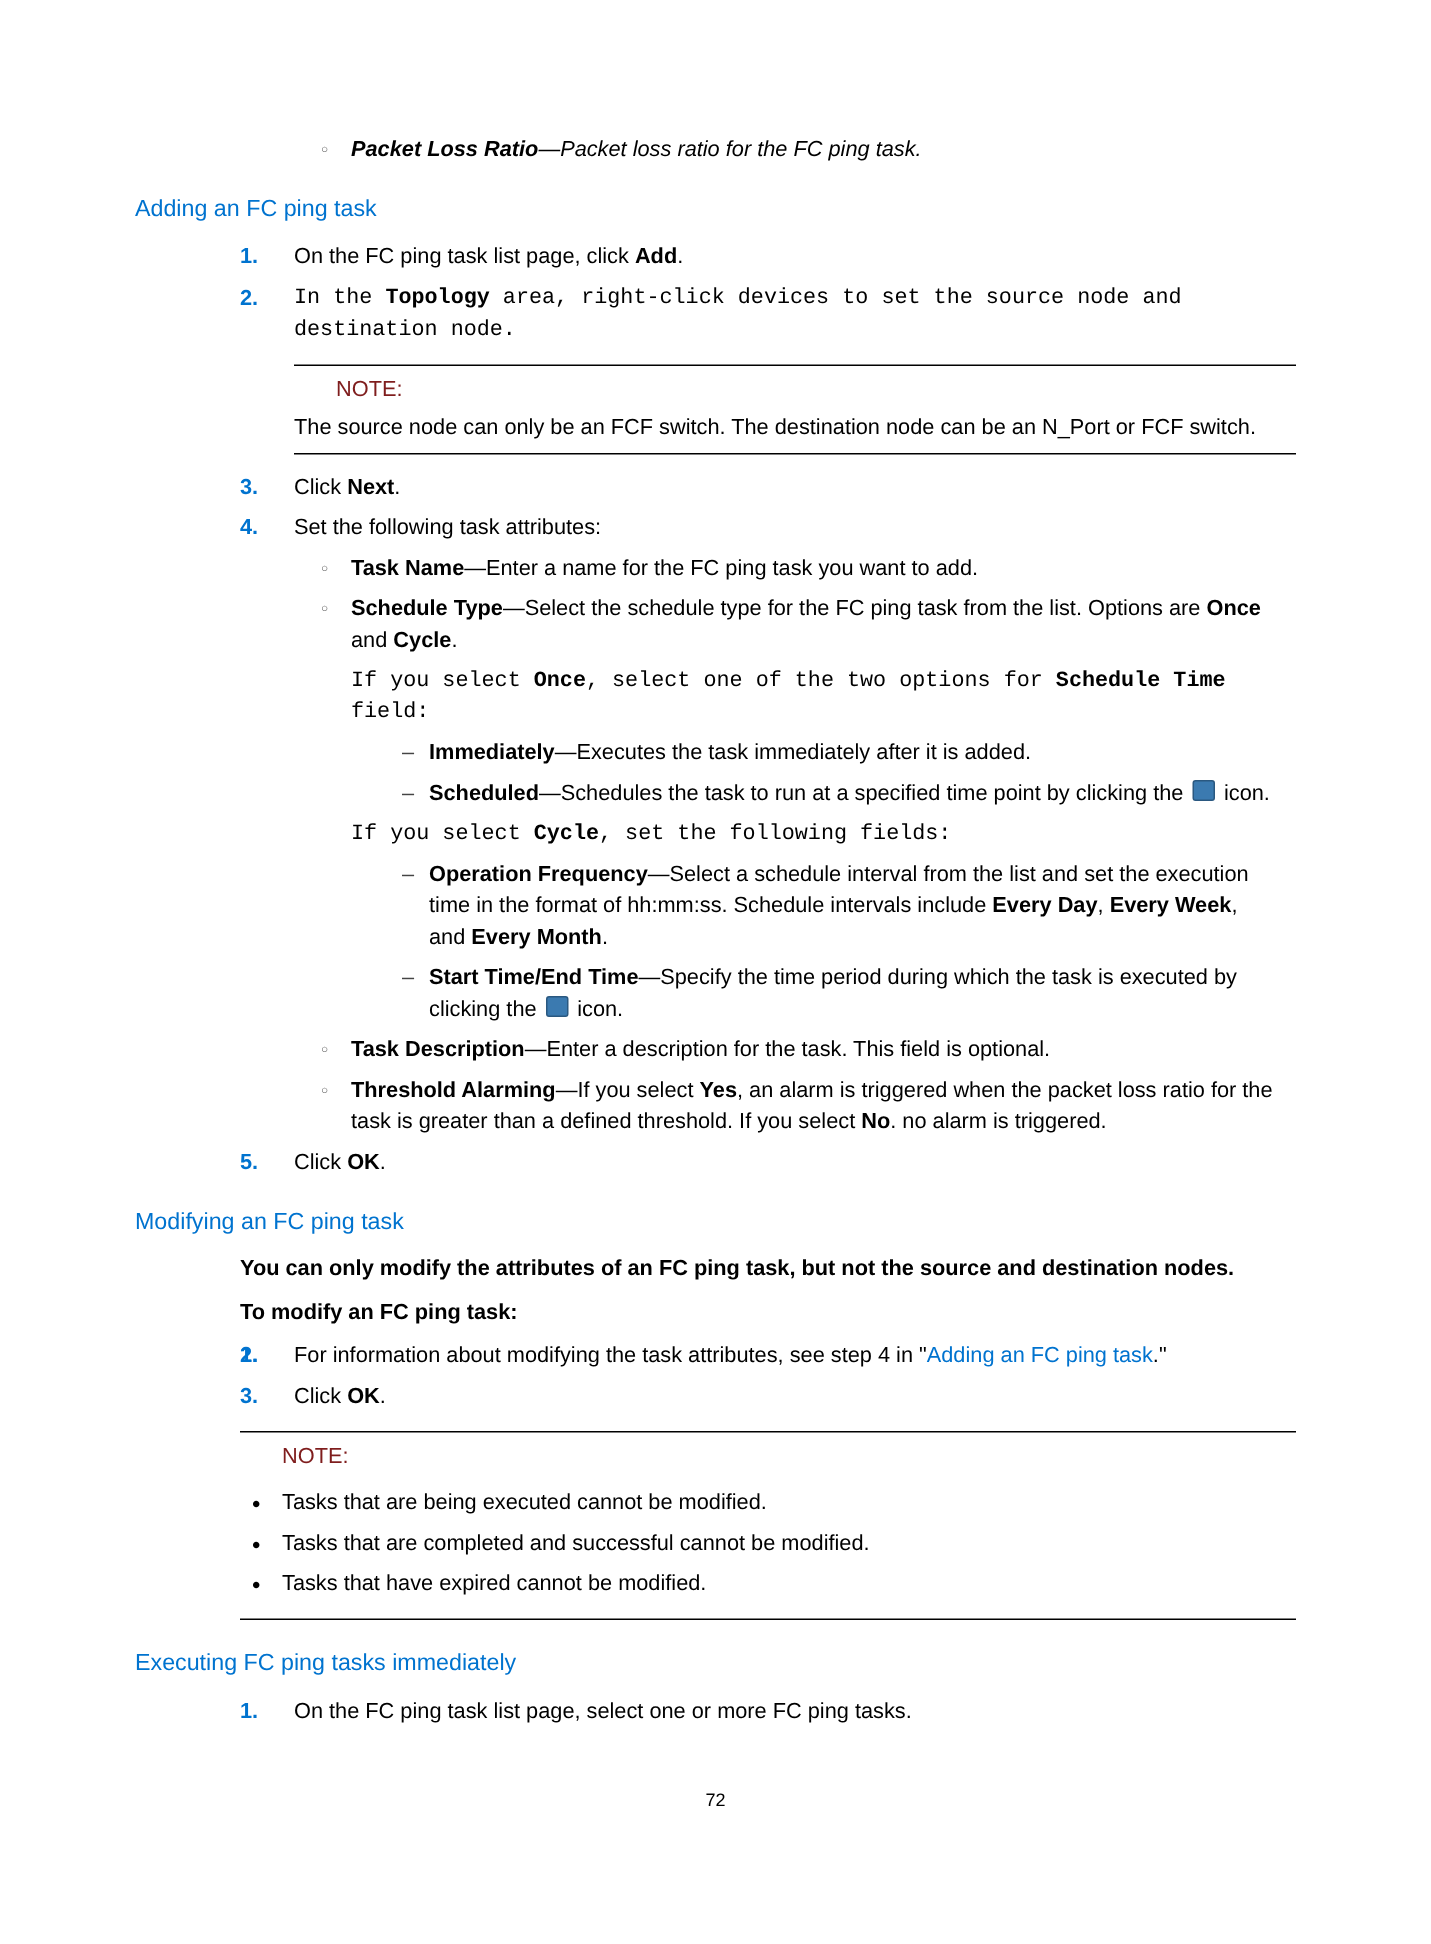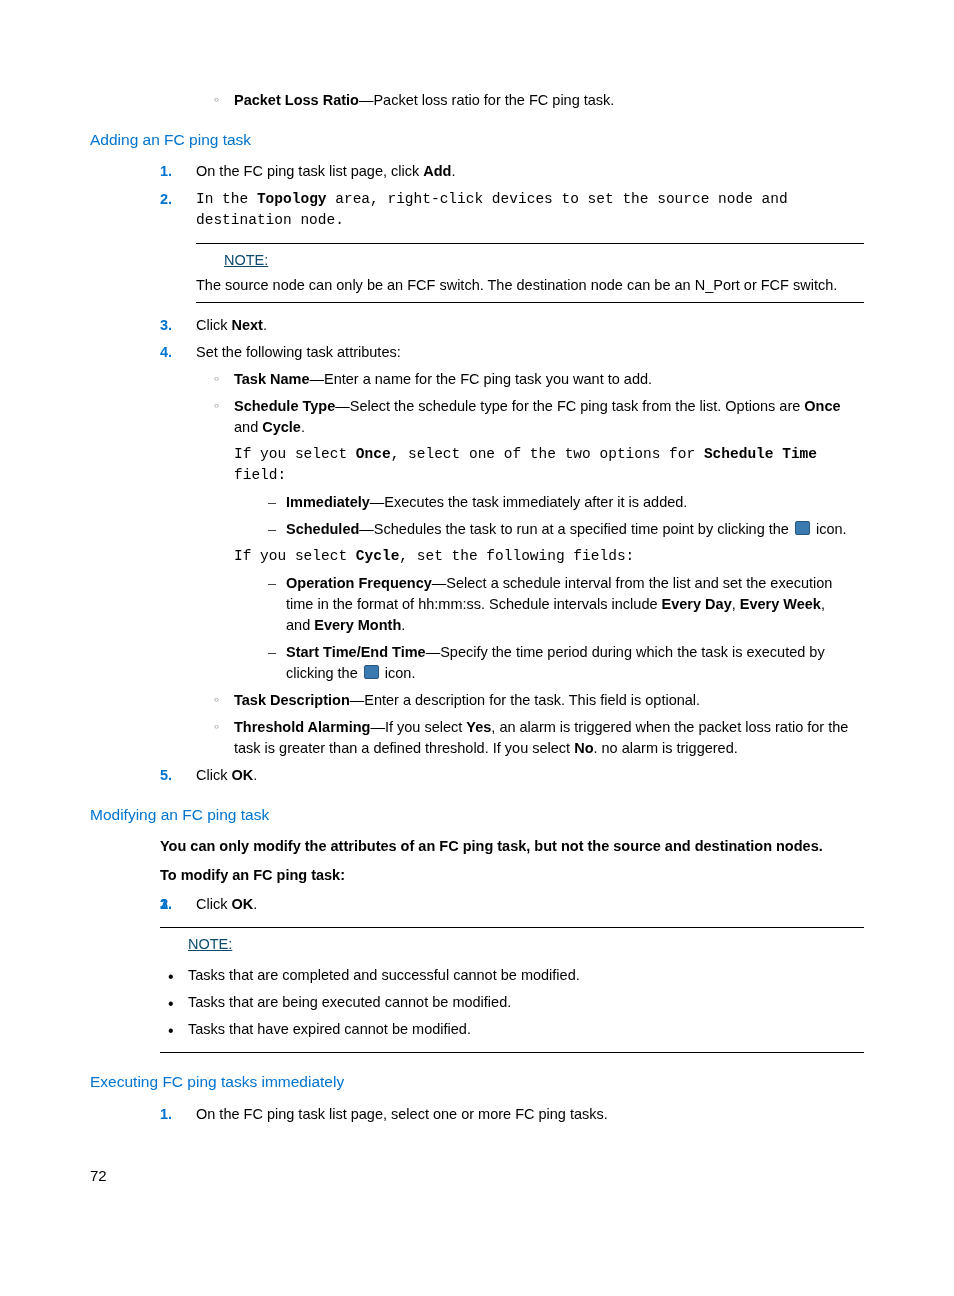--- a/index.html
+++ b/index.html
@@ -90,53 +90,53 @@
     color: #000;
   }
   .note-block, .note-block-2 {
     border-top: 1px solid #000;
     border-bottom: 1px solid #000;
     margin: 12px 0 12px 106px;
     padding: 4px 0 6px 0;
   }
   .note-block-2 { margin-left: 70px; }
   .note-title {
-    color: #0c4a6e;
+    color: #7f1d1d;
     padding: 2px 0 4px 28px;
-    text-decoration: underline;
   }
   .note-body {
     padding-left: 0;
   }
   b { font-weight: bold; }
   .link { color: #0073cf; text-decoration: none; }
   .calicon {
     display: inline-block;
     width: 13px; height: 12px;
     background: #3b7ab0;
     border: 1px solid #2a5880;
     border-radius: 2px;
     vertical-align: -1px;
     margin: 0 2px;
   }
   .pagenum {
-    text-align: left;
+    text-align: center;
     margin-top: 40px;
-    font-size: 15px;
+    font-size: 12px;
   }
   .para { margin: 6px 0; font-family: Liberation Mono, monospace; }
   .pbody { margin-left: 70px; margin-top: 8px; margin-bottom: 8px; font-weight: bold; }
   .top-sub {
     list-style:none;
     padding-left:106px;
     margin:0 0 14px 0;
   }
   .top-sub > li {
     position:relative;
     padding-left: 38px;
+    font-style: italic;
   }
   .top-sub > li::before {
     content: "○";
     font-size: 8px;
     color:#555;
     position:absolute;
     left: 18px;
     top:4px;
   }
 </style>
@@ -224,32 +224,33 @@
 <div class="h3">Modifying an FC ping task</div>
 <div class="pbody">You can only modify the attributes of an FC ping task, but not the source and destination nodes.</div>
 <div class="pbody">To modify an FC ping task:</div>
 
 <ol class="ol1">
   <li>
     <span class="num">1.</span>
   </li>
   <li>
     <span class="num">2.</span>
+    <span><span>For information about modifying the task attributes, see step 4 in "</span><a class="link">Adding an FC ping task</a><span>."</span></span>
   </li>
   <li>
     <span class="num">3.</span>
     <span><span>Click </span><b>OK</b><span>.</span></span>
   </li>
 </ol>
 
 <div class="note-block-2">
   <div class="note-title">NOTE:</div>
   <ul class="disc-ul">
+    <li>Tasks that are being executed cannot be modified.</li>
     <li>Tasks that are completed and successful cannot be modified.</li>
-    <li>Tasks that are being executed cannot be modified.</li>
     <li>Tasks that have expired cannot be modified.</li>
   </ul>
 </div>
 
 <div class="h3">Executing FC ping tasks immediately</div>
 <ol class="ol1">
   <li>
     <span class="num">1.</span>
     <span>On the FC ping task list page, select one or more FC ping tasks.</span>
   </li>

